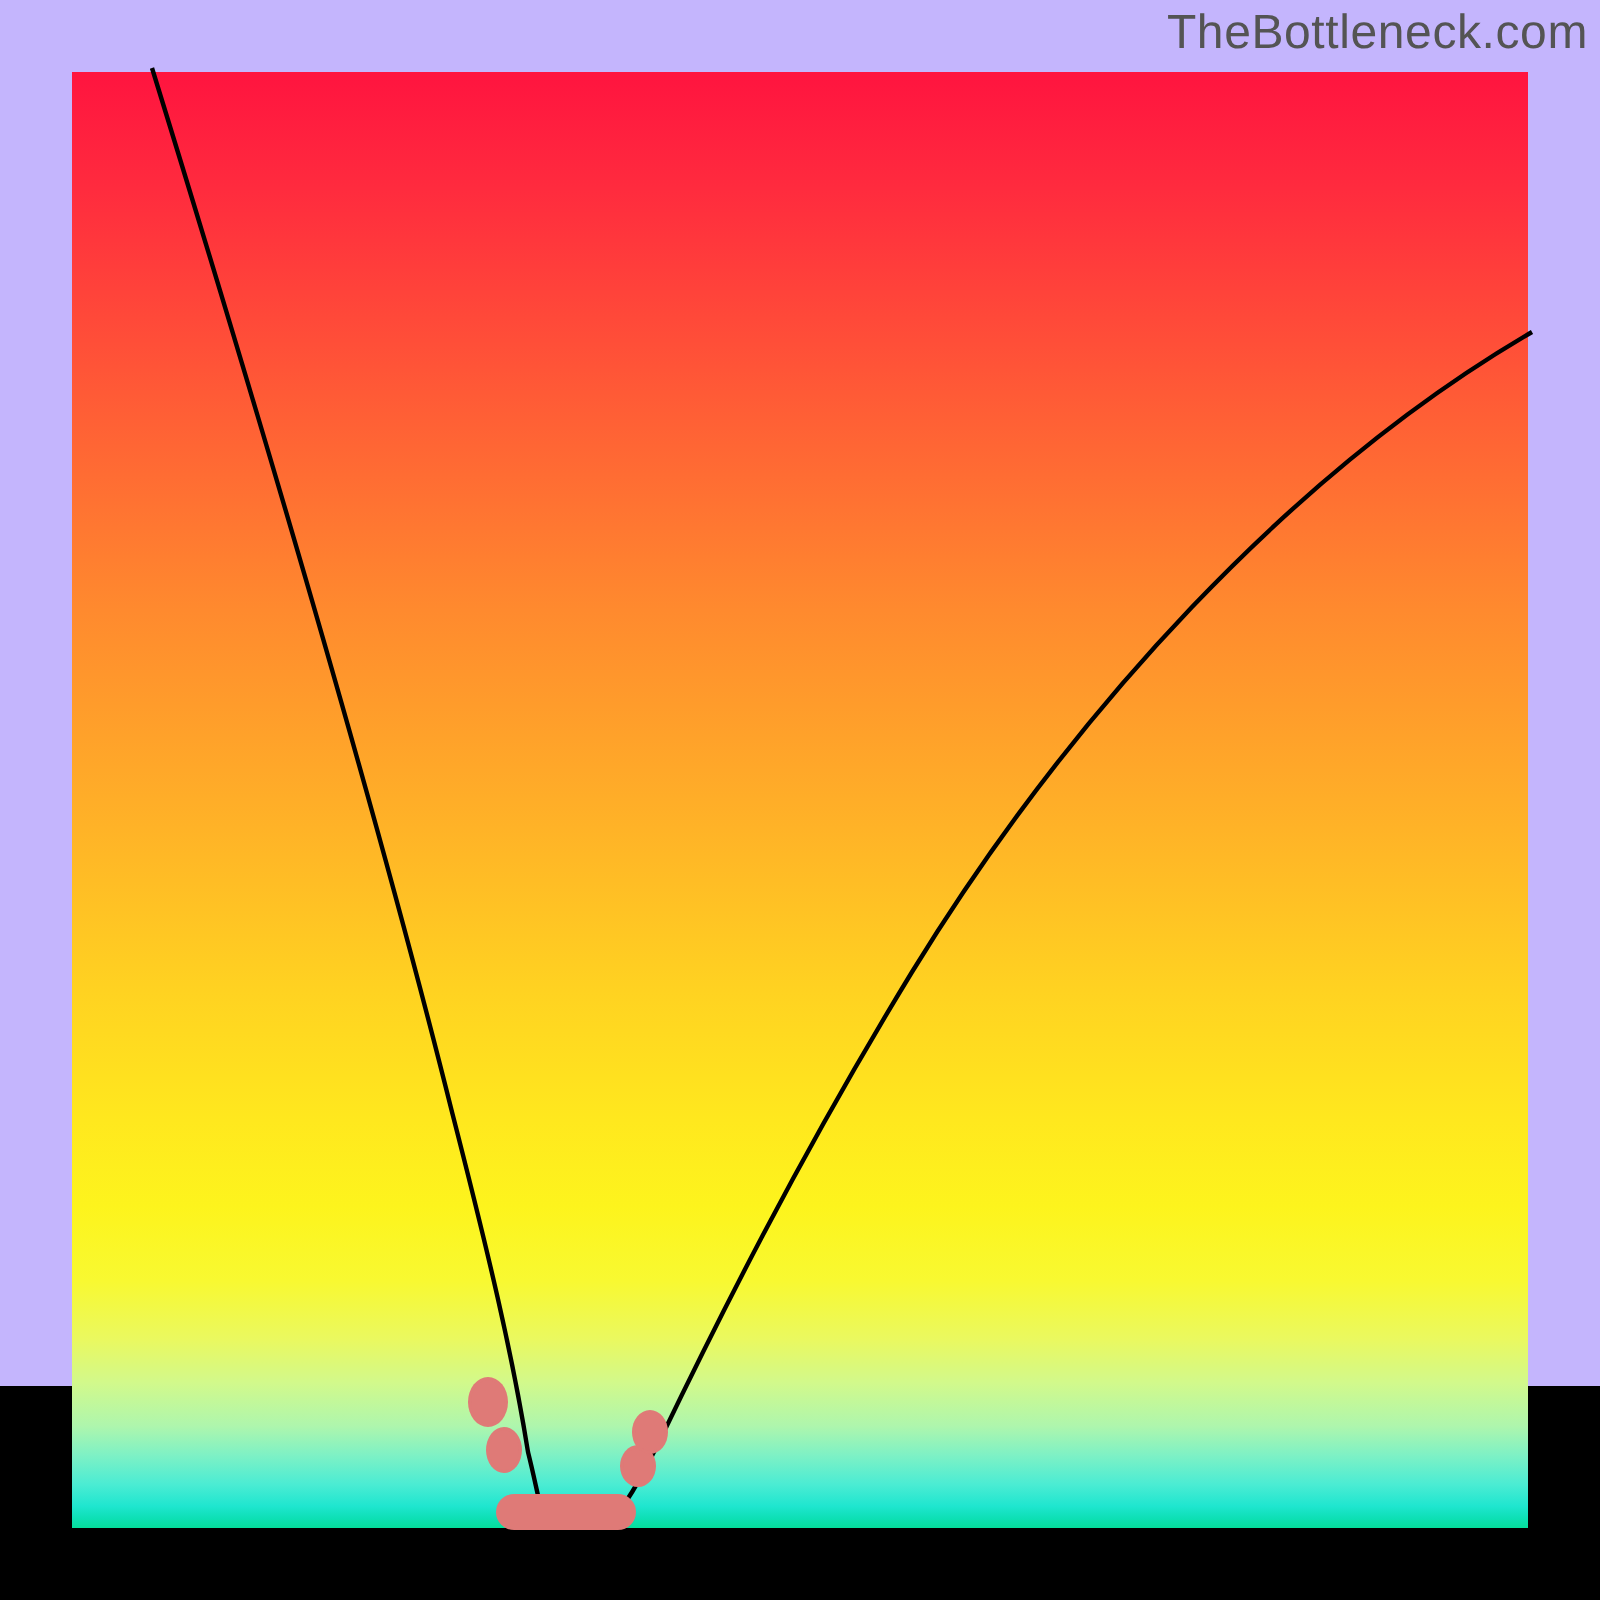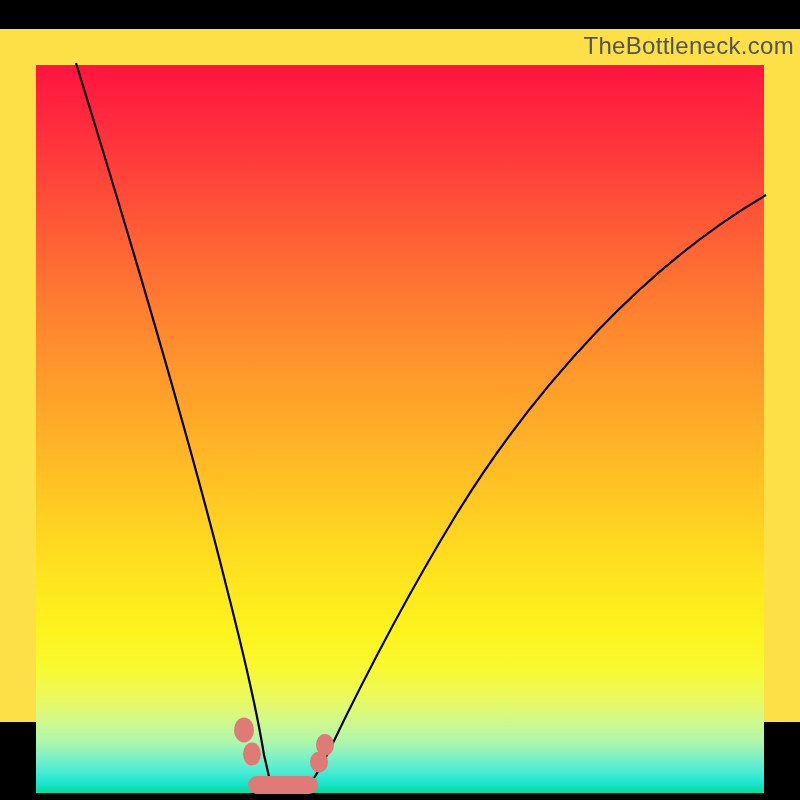--- a/index.html
+++ b/index.html
@@ -9,22 +9,21 @@
     height: 800px;
     background: #000;
     font-family: Arial, Helvetica, sans-serif;
     overflow: hidden;
   }
   .frame {
     position: absolute;
     top: 0; left: 0;
     width: 800px;
     height: 693px;
-    background: #fde047;
-    margin-top: 29px;
+    background: #c4b5fd;
   }
   .plot-area {
     position: absolute;
     top: 36px;
     left: 36px;
     width: 728px;
     height: 728px;
     background: linear-gradient(
       to bottom,
       #ff143f 0%,

